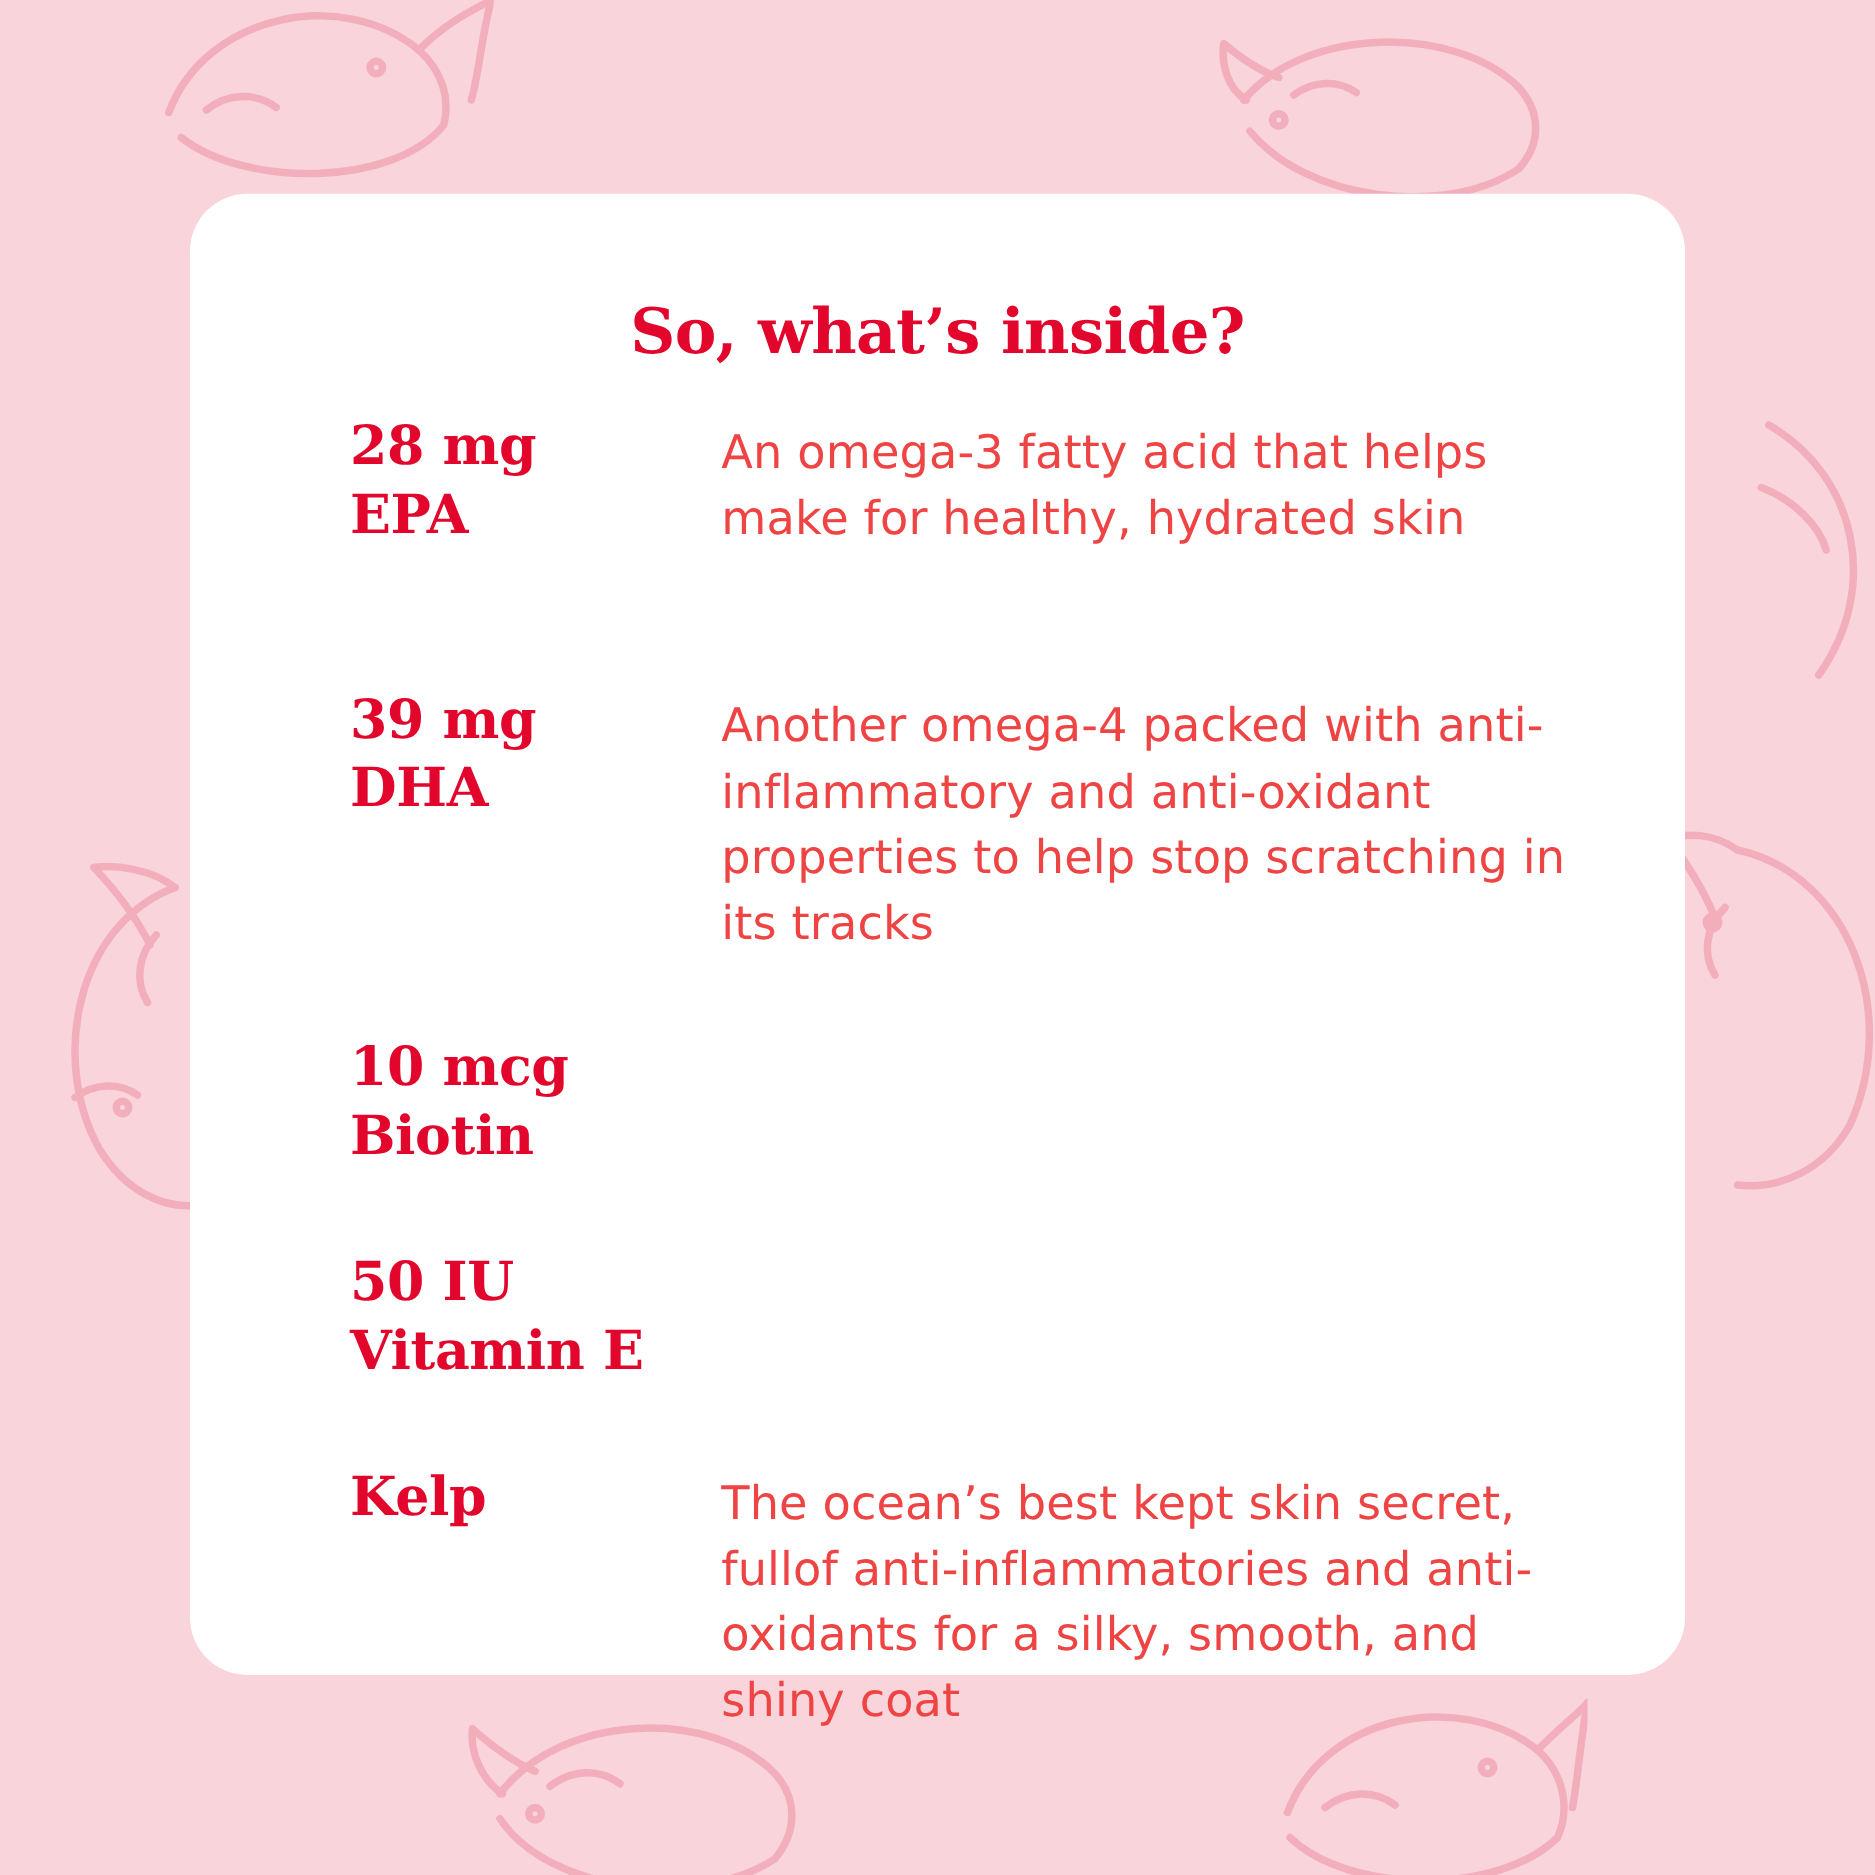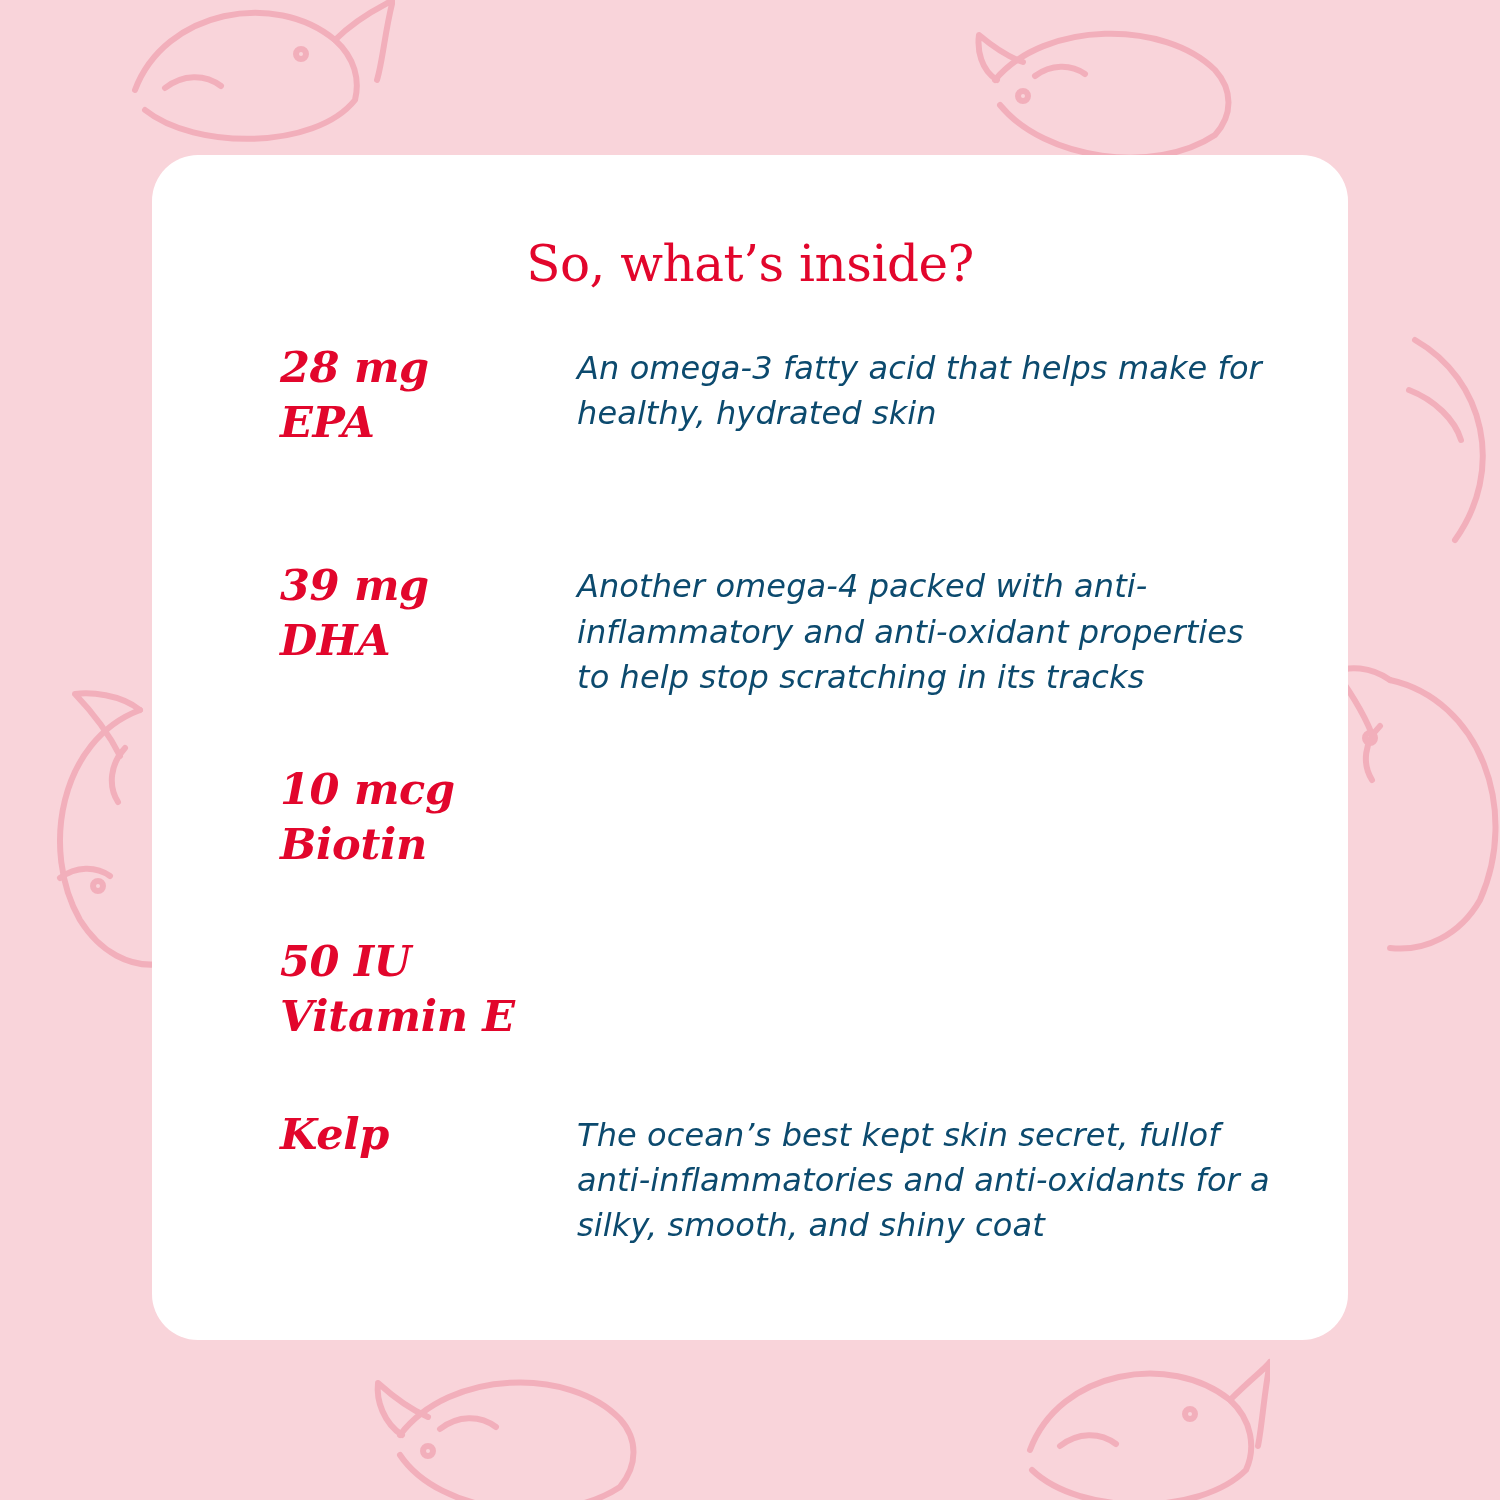--- a/index.html
+++ b/index.html
@@ -39,30 +39,29 @@
     background: #ffffff;
     border-radius: 46px;
     box-sizing: border-box;
     padding: 56px 70px 40px 70px;
   }
 
   .title {
     text-align: center;
     color: #e2062c;
     font-family: "DejaVu Serif", serif;
-    font-weight: normal;
+    font-weight: bold;
     font-size: 50px;
     letter-spacing: -0.5px;
     margin: 26px 0 0 0;
     line-height: 1.1;
   }
 
   .rows {
-    margin-top: 48px;
-    font-style: italic;
+    margin-top: 38px;
   }
 
   .row {
     display: flex;
     align-items: flex-start;
   }
 
   .row-amount {
     width: 355px;
     flex: 0 0 355px;
@@ -71,23 +70,23 @@
     font-weight: bold;
     font-size: 43px;
     line-height: 1.28;
     padding-left: 58px;
     box-sizing: border-box;
     letter-spacing: -0.3px;
   }
 
   .row-desc {
     flex: 1 1 auto;
-    color: #0c4a6e;
+    color: #ef4444;
     font-family: "DejaVu Sans", sans-serif;
-    font-size: 32px;
+    font-size: 37px;
     line-height: 1.42;
     letter-spacing: 0.1px;
     padding-top: 6px;
   }
   .r-gap-1 { height: 108px; }
   .r-gap-2 { height: 62px; }
   .r-gap-3 { height: 62px; }
   .r-gap-4 { height: 62px; }
 
   .amount-line { display: block; }

